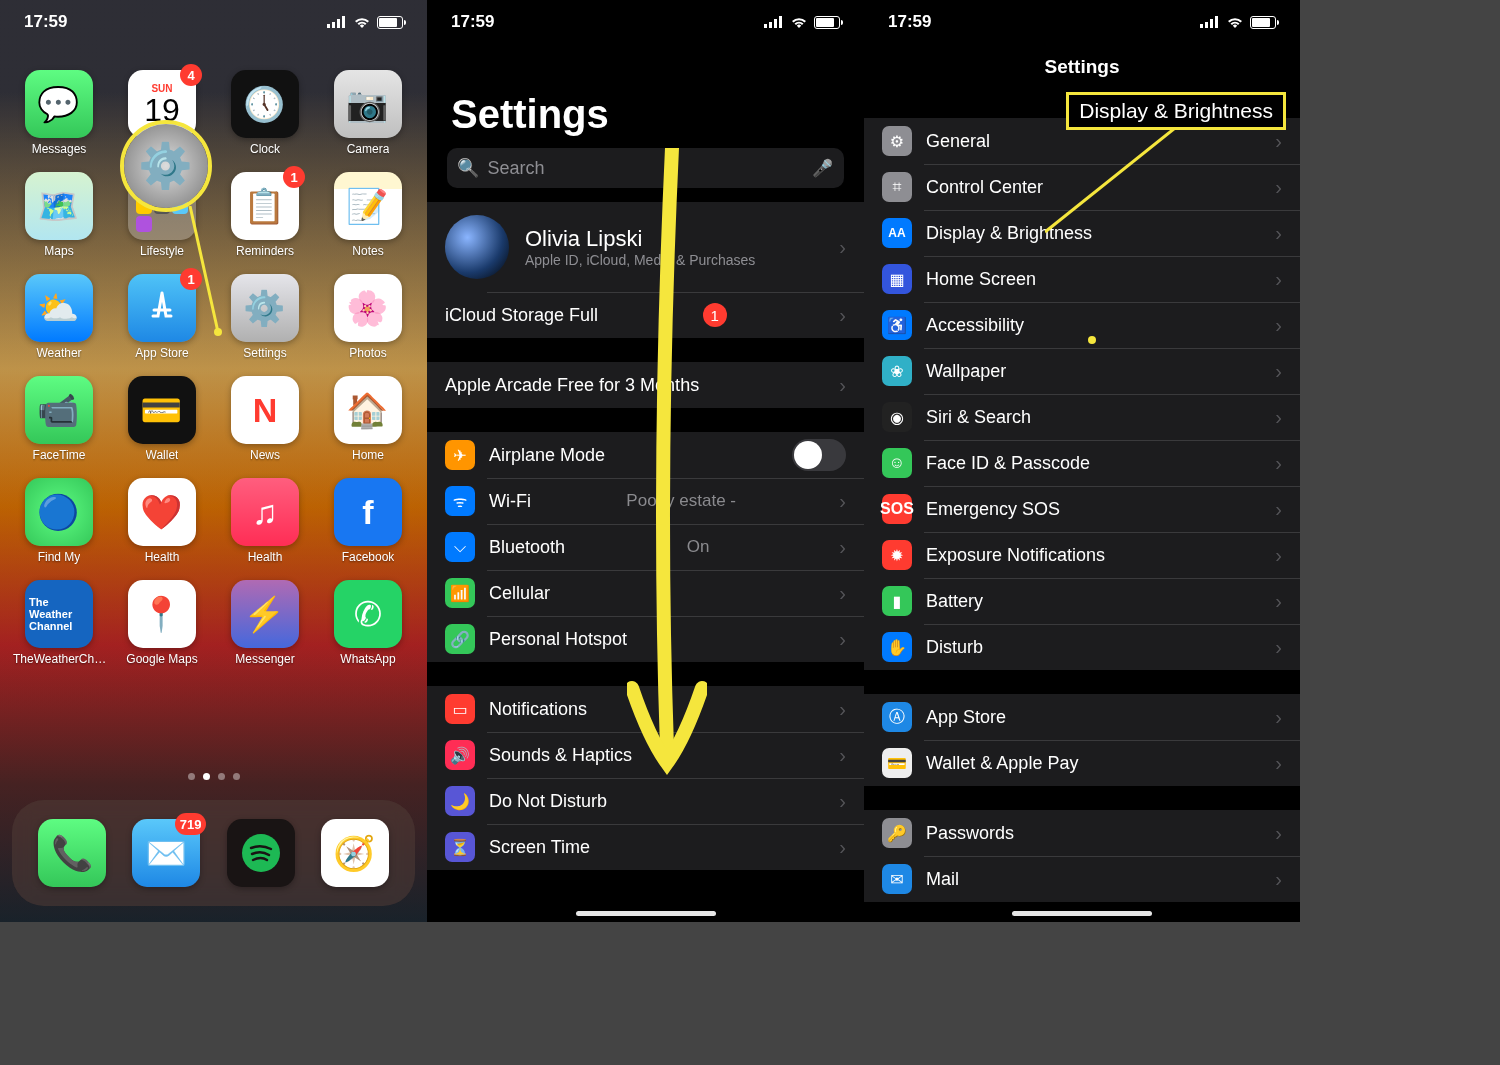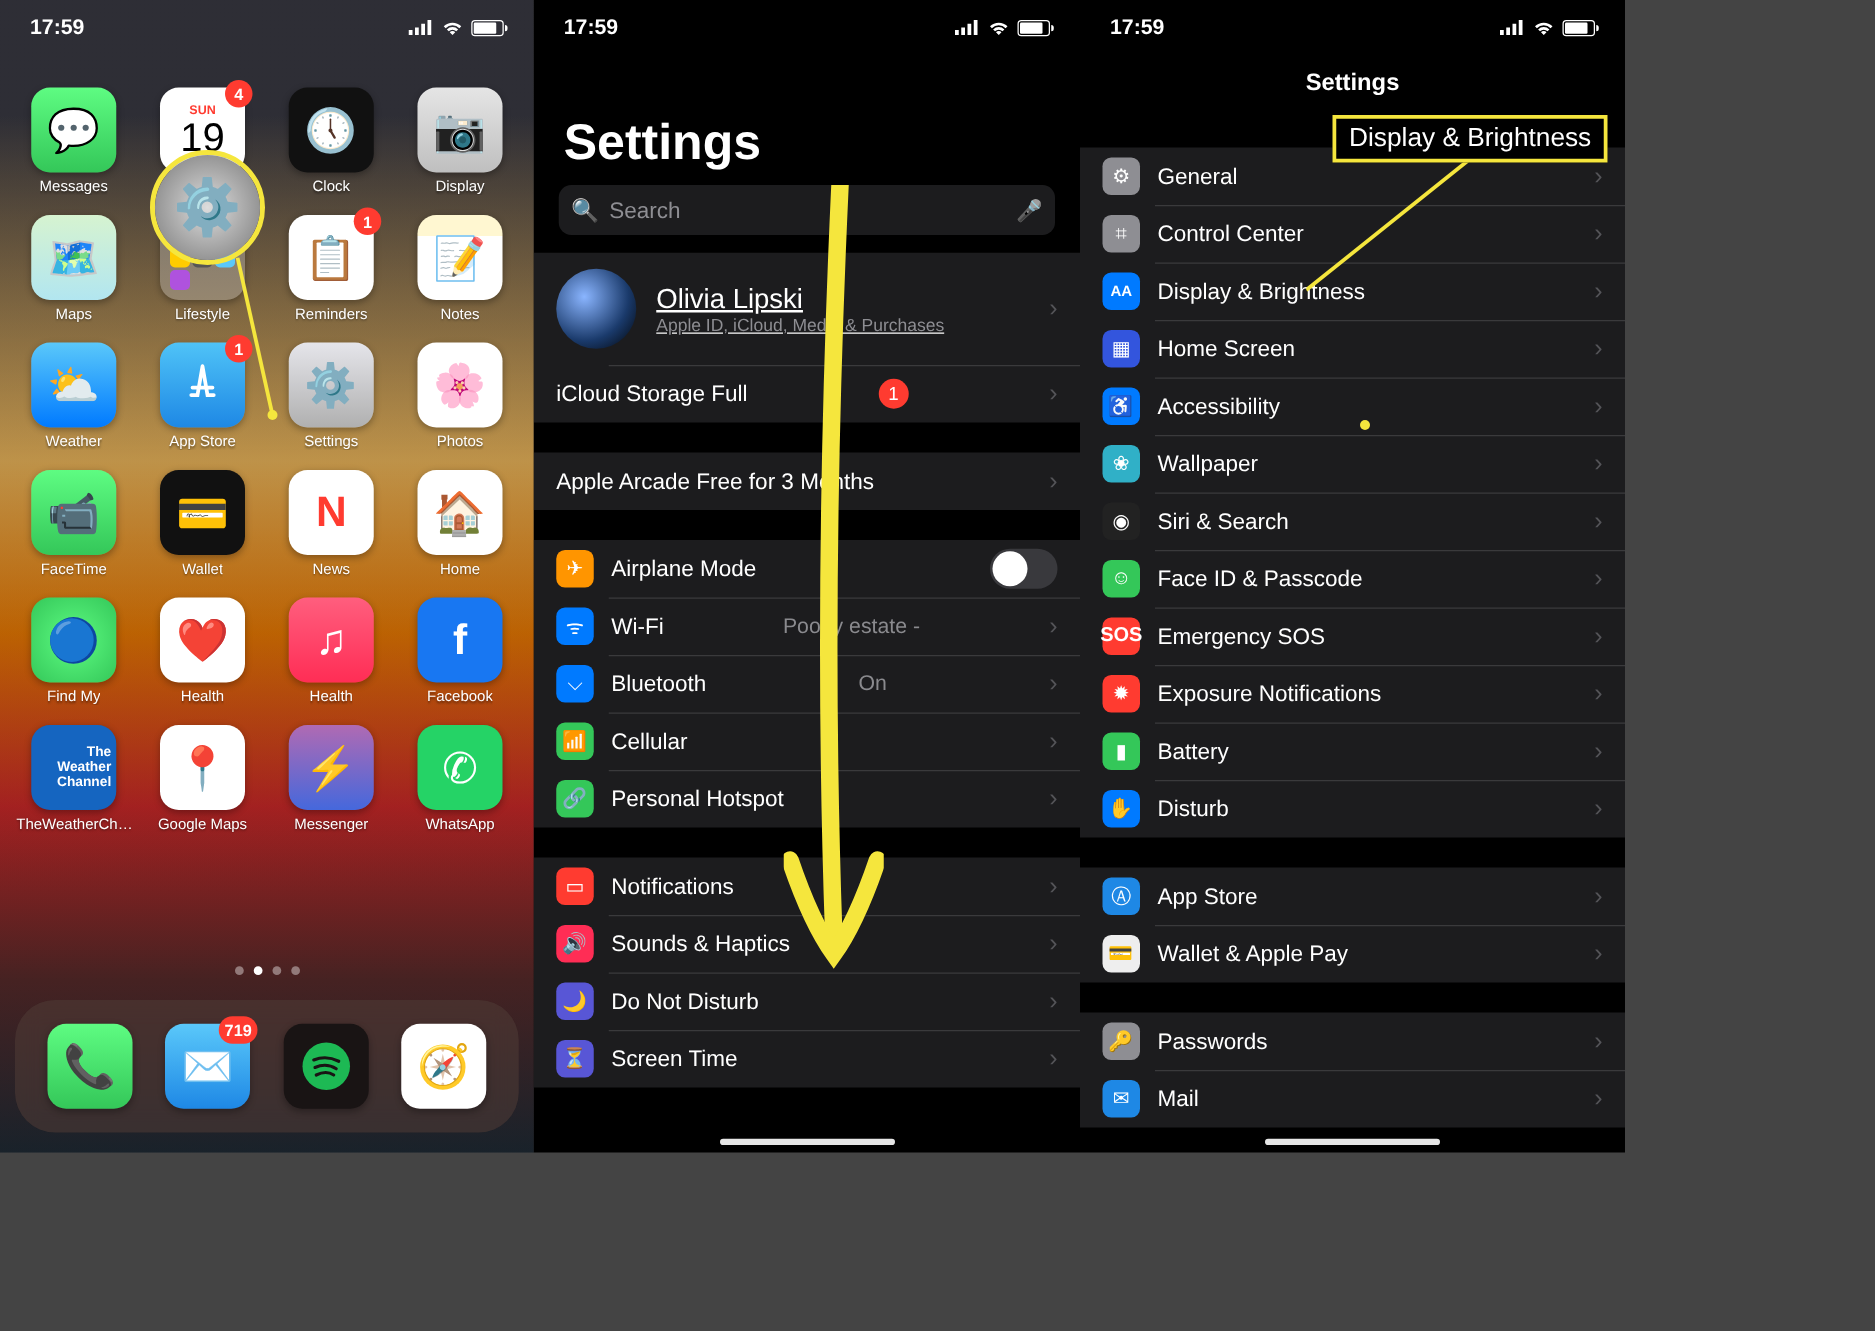--- a/index.html
+++ b/index.html
@@ -191,21 +191,21 @@
   .ic-settings { background: linear-gradient(#e5e5ea,#b0b0b0); color:#333; }
   .ic-photos { background:#fff; }
   .ic-facetime { background: linear-gradient(#5efc82,#34c759); }
   .ic-wallet { background:#111; }
   .ic-news { background:#fff; color:#ff3b30; }
   .ic-home { background:#fff; color:#ff9500; }
   .ic-findmy { background: radial-gradient(circle,#5efc82,#34c759); }
   .ic-health { background:#fff; color:#ff2d55; }
   .ic-music { background: linear-gradient(#ff5e7e,#ff2d55); }
   .ic-facebook { background:#1877f2; font-weight:700; }
-  .ic-twc { background:#1565c0; font-size:11px; font-weight:700; text-align:right; padding:4px; }
+  .ic-twc { background:#1565c0; font-size:11px; font-weight:700; text-align:left; padding:4px; }
   .ic-gmaps { background:#fff; }
   .ic-messenger { background: linear-gradient(#b06ab3,#4568dc); }
   .ic-whatsapp { background:#25d366; }
   .ic-phone { background: linear-gradient(#5efc82,#34c759); }
   .ic-mail { background: linear-gradient(#5ac8fa,#1e88e5); }
   .ic-spotify { background:#191414; color:#1db954; }
   .ic-safari { background:#fff; }
 
   .anno-circle {
     position: absolute;
@@ -329,21 +329,21 @@
     background: #fff;
     border-radius: 50%;
     top: 2px; left: 2px;
   }
   .profile-av {
     width: 64px; height: 64px; border-radius: 50%;
     background: radial-gradient(circle at 35% 35%, #8ab5ff, #1a3a6b 60%, #000);
     margin-right: 16px;
     flex-shrink: 0;
   }
-  .profile-txt { display: flex; flex-direction: column; text-decoration: underline; }
+  .profile-txt { display: flex; flex-direction: column; }
   .profile-name { font-size: 22px; font-weight: 400; }
   .profile-sub { font-size: 14px; color: #8e8e93; }
 
   .anno-arrow {
     position: absolute;
     left: 200px; top: 148px;
     width: 80px; height: 650px;
     z-index: 40;
     pointer-events: none;
   }
@@ -433,21 +433,21 @@
           <span class="badge">4</span>
         </div>
         <div class="app-label">Calendar</div>
       </div>
       <div class="app">
             <div class="app-icon ic-clock">🕔</div>
             <div class="app-label">Clock</div>
           </div>
       <div class="app">
             <div class="app-icon ic-camera">📷</div>
-            <div class="app-label">Display</div>
+            <div class="app-label">Camera</div>
           </div>
     </div>
 
     <div class="home-row">
       <div class="app">
             <div class="app-icon ic-maps">🗺️</div>
             <div class="app-label">Maps</div>
           </div>
       <div class="app">
         <div class="app-icon ic-folder">

